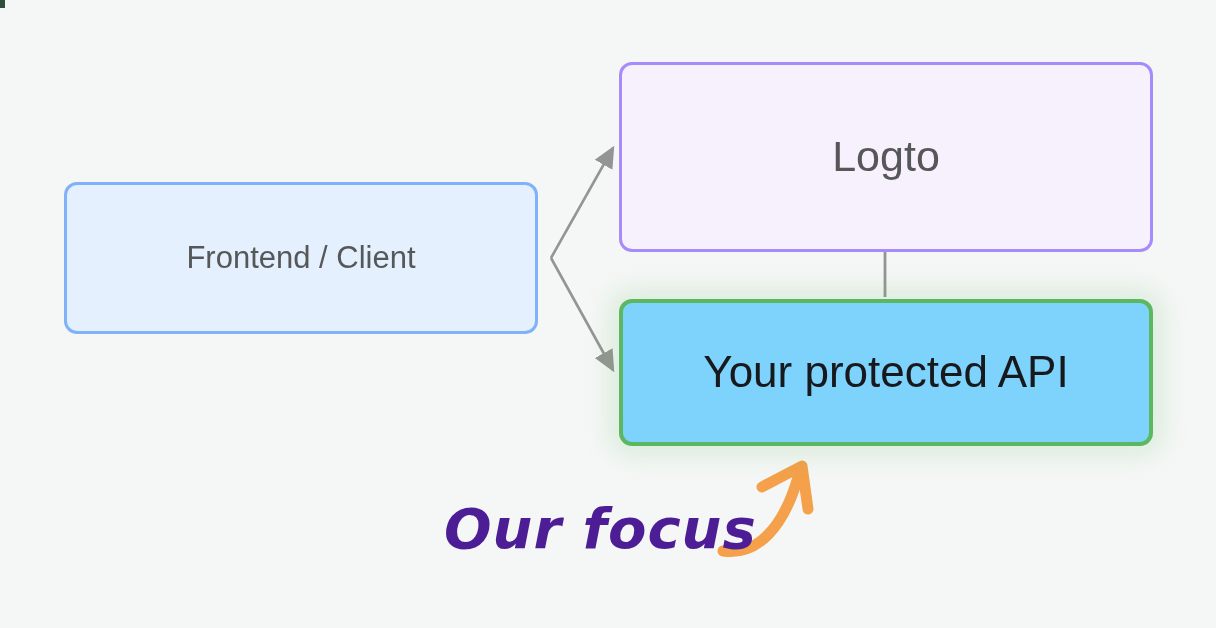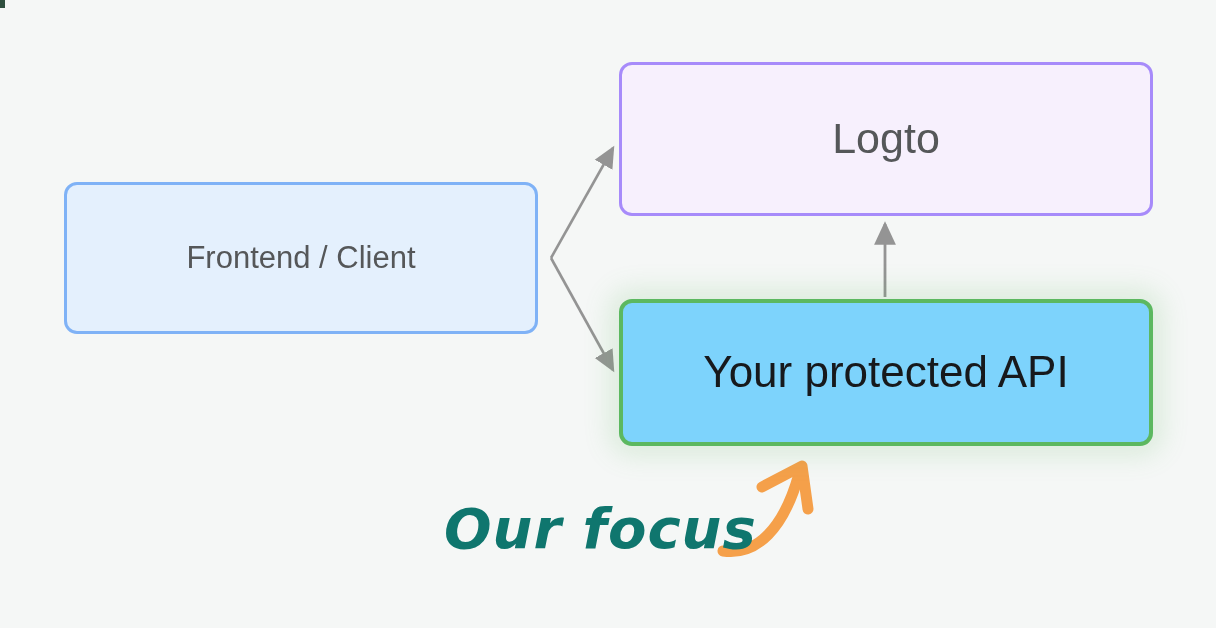--- a/index.html
+++ b/index.html
@@ -50,21 +50,21 @@
     background: #e4f0fd;
     border: 3px solid #7fb2f6;
     color: #555759;
     font-size: 31px;
   }
 
   .node-logto {
     left: 619px;
     top: 62px;
     width: 534px;
-    height: 154px;
+    height: 190px;
     background: #f7f0fd;
     border: 3px solid #a78bfa;
     color: #555759;
     font-size: 43px;
   }
 
   .node-api {
     left: 619px;
     top: 299px;
     width: 534px;
@@ -89,21 +89,21 @@
   
   .annotation {
     position: absolute;
     left: 444px;
     top: 496px;
     font-family: "DejaVu Sans", sans-serif;
     font-size: 56px;
     font-weight: bold;
     font-style: italic;
     letter-spacing: 1px;
-    color: #0f766e;
+    color: #4c1d95;
     white-space: nowrap;
   }
 </style>
 </head>
 <body>
 
 <div id="canvas">
 
   <div class="corner-speck"></div>
 

